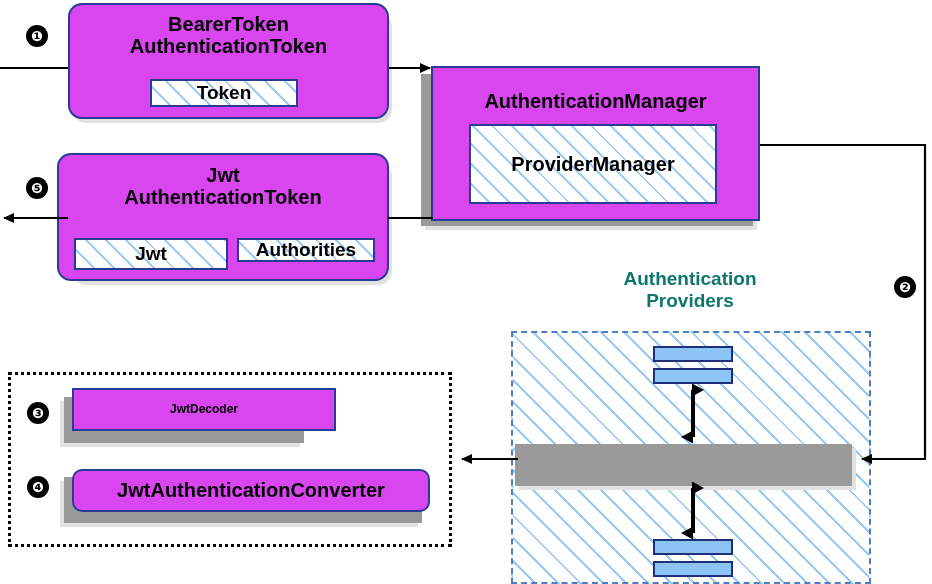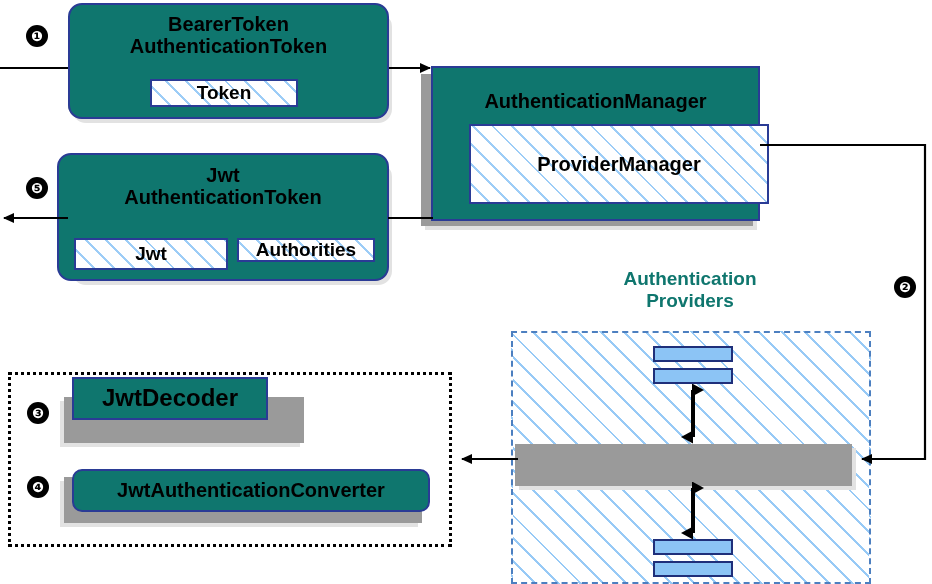--- a/index.html
+++ b/index.html
@@ -15,21 +15,21 @@
     position: relative;
     width: 932px;
     height: 584px;
     background: #ffffff;
     overflow: hidden;
   }
   
   .node {
     position: absolute;
     box-sizing: border-box;
-    background: #0f766e;
+    background: #d946ef;
     border: 2px solid #2A3B95;
     color: #000000;
     font-weight: bold;
     display: flex;
     align-items: center;
     justify-content: center;
     text-align: right;
     line-height: 1.12;
     z-index: 6;
   }
@@ -193,21 +193,21 @@
   <div class="hatchbox" style="left:150px; top:79px; width:148px; height:28px; font-size:19px;">
     <span>Token</span>
   </div>
 
   <div class="shadow light" style="left:425px; top:78px; width:332px; height:152px;"></div>
   <div class="shadow dark" style="left:421px; top:74px; width:332px; height:152px;"></div>
   <div class="node" style="left:431px; top:66px; width:329px; height:155px; font-size:20px;
               flex-direction:column; justify-content:flex-start; padding-top:22px;">
     <div>AuthenticationManager</div>
   </div>
-  <div class="hatchbox" style="left:469px; top:124px; width:300px; height:80px; font-size:20px;">
+  <div class="hatchbox" style="left:469px; top:124px; width:248px; height:80px; font-size:20px;">
     <span>ProviderManager</span>
   </div>
 
   <div class="shadow light rounded" style="left:72px; top:163px; width:320px; height:122px;"></div>
   <div class="shadow dark rounded" style="left:68px; top:159px; width:320px; height:122px;"></div>
   <div class="node rounded" style="left:57px; top:153px; width:332px; height:128px; font-size:20px;
               flex-direction:column; justify-content:flex-start; padding-top:9px;">
     <div>Jwt</div>
     <div>AuthenticationToken</div>
   </div>
@@ -215,21 +215,21 @@
     <span>Jwt</span>
   </div>
   <div class="hatchbox" style="left:237px; top:238px; width:138px; height:24px; font-size:19px;">
     <span>Authorities</span>
   </div>
 
   <div class="group-dotted" style="left:8px; top:372px; width:444px; height:175px;"></div>
 
   <div class="shadow light" style="left:60px; top:401px; width:240px; height:46px;"></div>
   <div class="shadow dark" style="left:64px; top:397px; width:240px; height:46px;"></div>
-  <div class="node" style="left:72px; top:377px; width:196px; height:43px; font-size:24px;">
+  <div class="node" style="left:72px; top:388px; width:264px; height:43px; font-size:12px;">
     <span>JwtDecoder</span>
   </div>
 
   <div class="shadow light" style="left:60px; top:481px; width:358px; height:46px;"></div>
   <div class="shadow dark" style="left:64px; top:477px; width:358px; height:46px;"></div>
   <div class="node" style="left:72px; top:469px; width:358px; height:43px; font-size:20px;border-radius:10px;">
     <span>JwtAuthenticationConverter</span>
   </div>
 
   <div class="bullet" style="left:26px; top:25px;">

